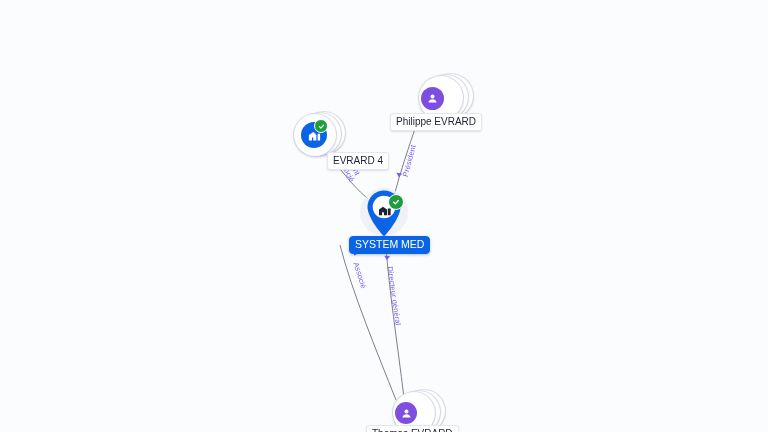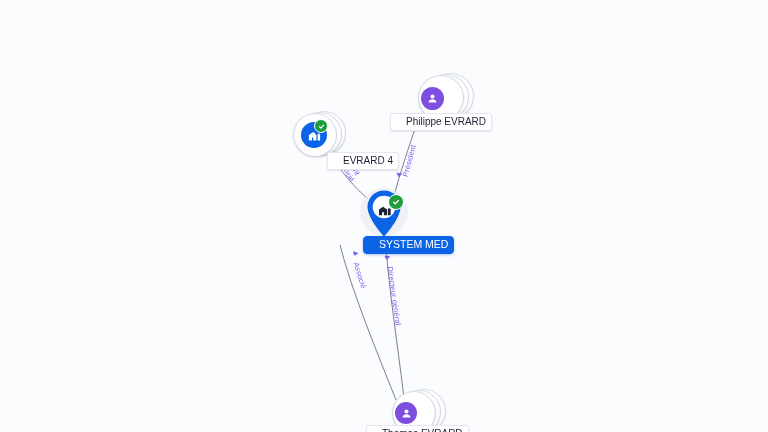--- a/index.html
+++ b/index.html
@@ -65,33 +65,32 @@
 
   
   .chip{
     position:absolute;
     background:#ffffff;
     border:1px solid #e3e7ef;
     border-radius:3px;
     color:#1b2233;
     font-size:10px;
     line-height:13px;
-    padding:1px 5px 2px 15px;
+    padding:1px 5px 2px 5px;
     white-space:nowrap;
     box-shadow:0 1px 2px rgba(30,40,80,.13);
   }
   .chip.primary{
     background:#0b63e5;
     border-color:#0b63e5;
     color:#ffffff;
     font-size:10.5px;
     font-weight:400;
     border-radius:4px;
     box-shadow:0 1px 3px rgba(11,99,229,.35);
-    margin-left:14px;
   }
 
   
   .pin-halo{
     position:absolute;border-radius:50%;
     background:#eceef3;opacity:.75;
   }
   .pin{position:absolute;}
 </style>
 </head>

